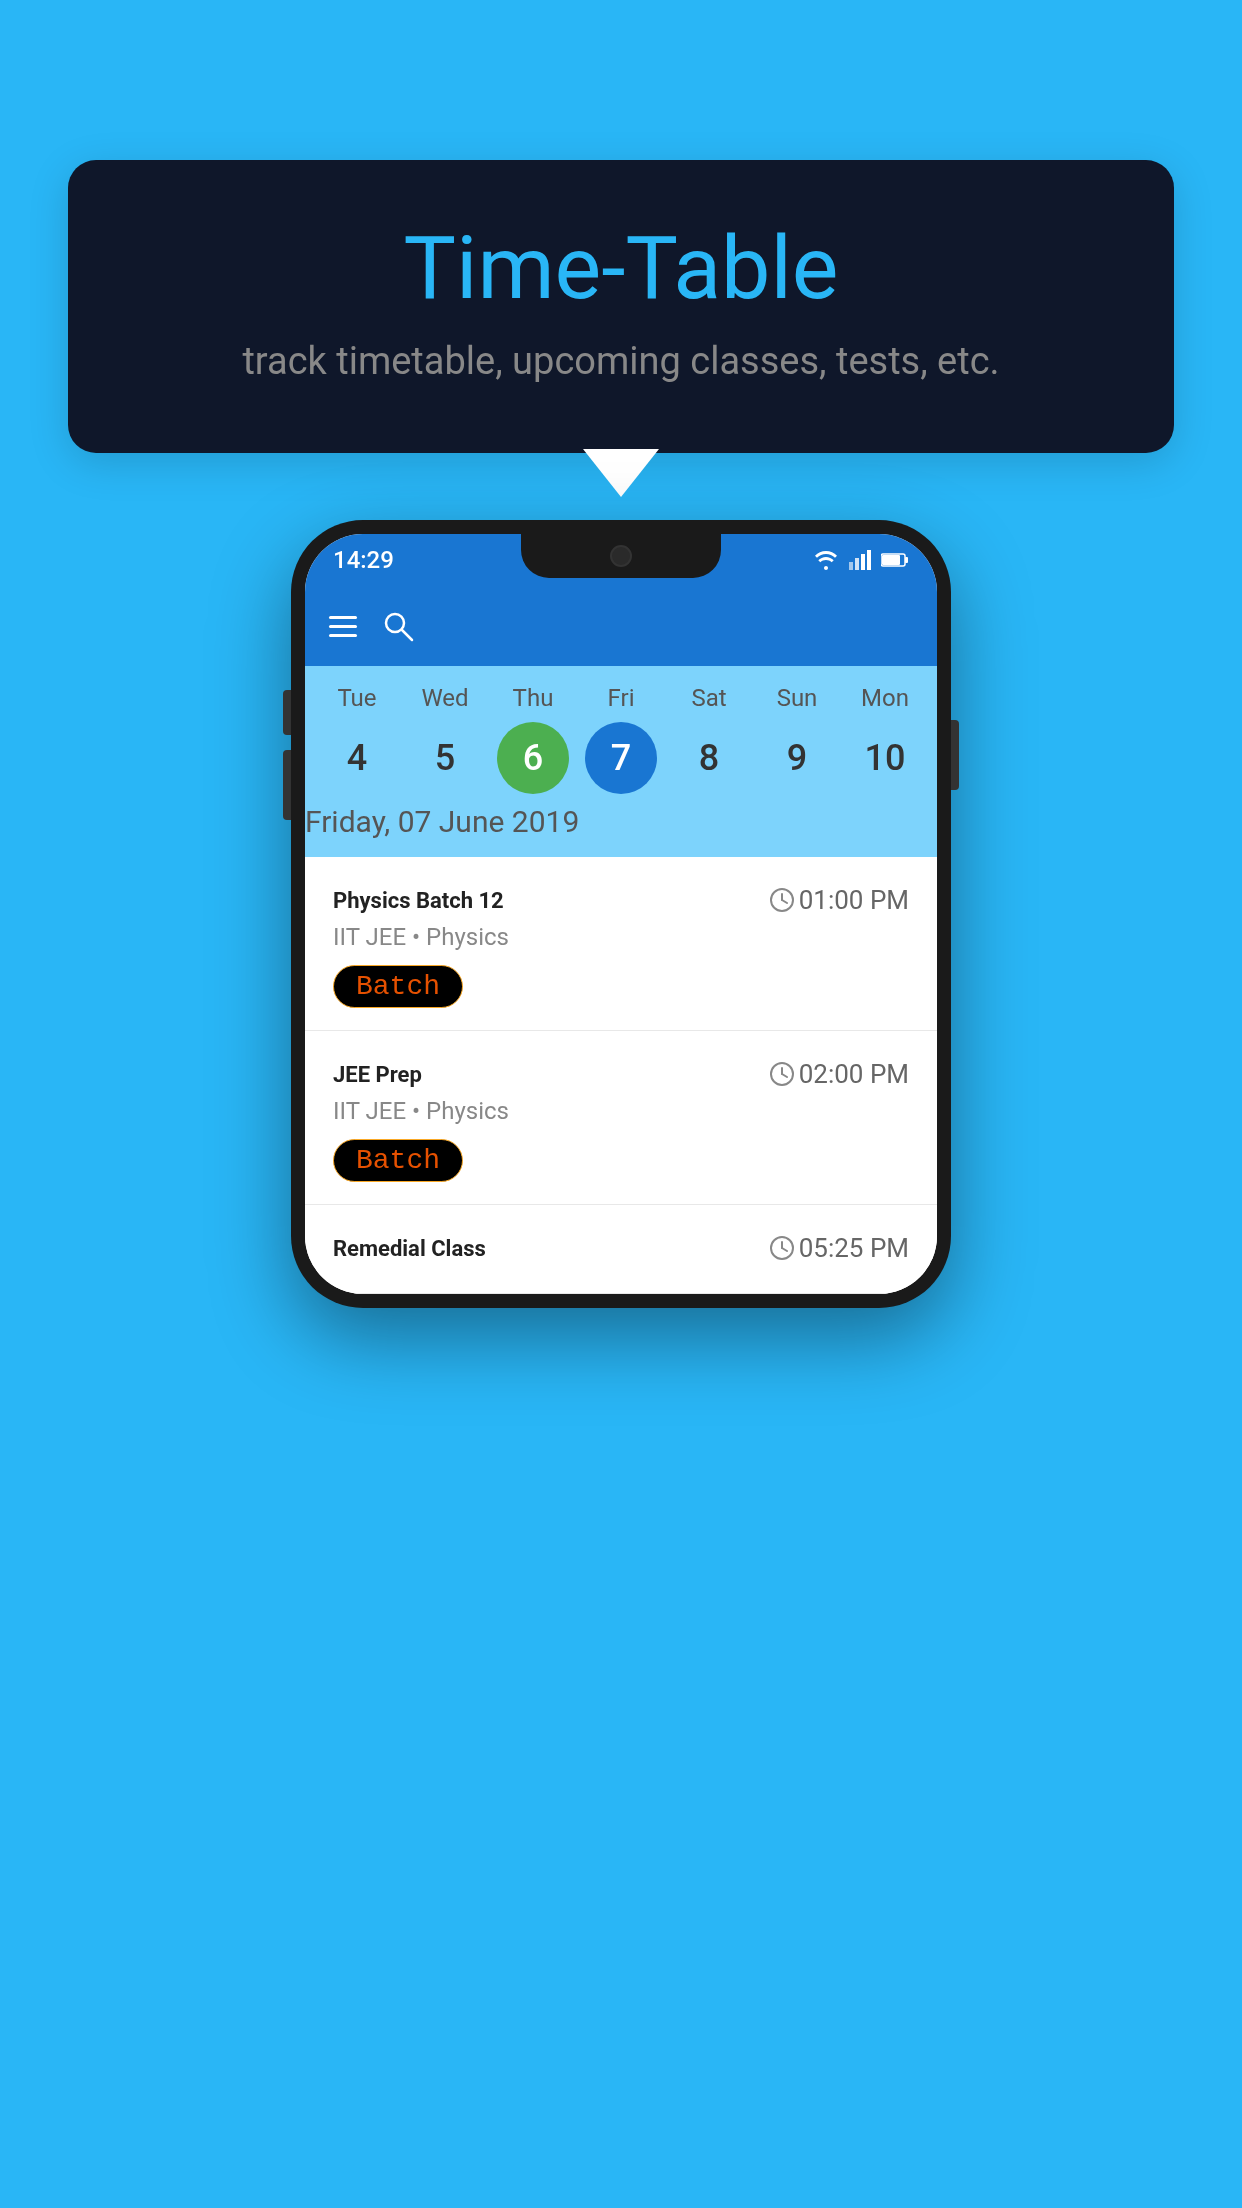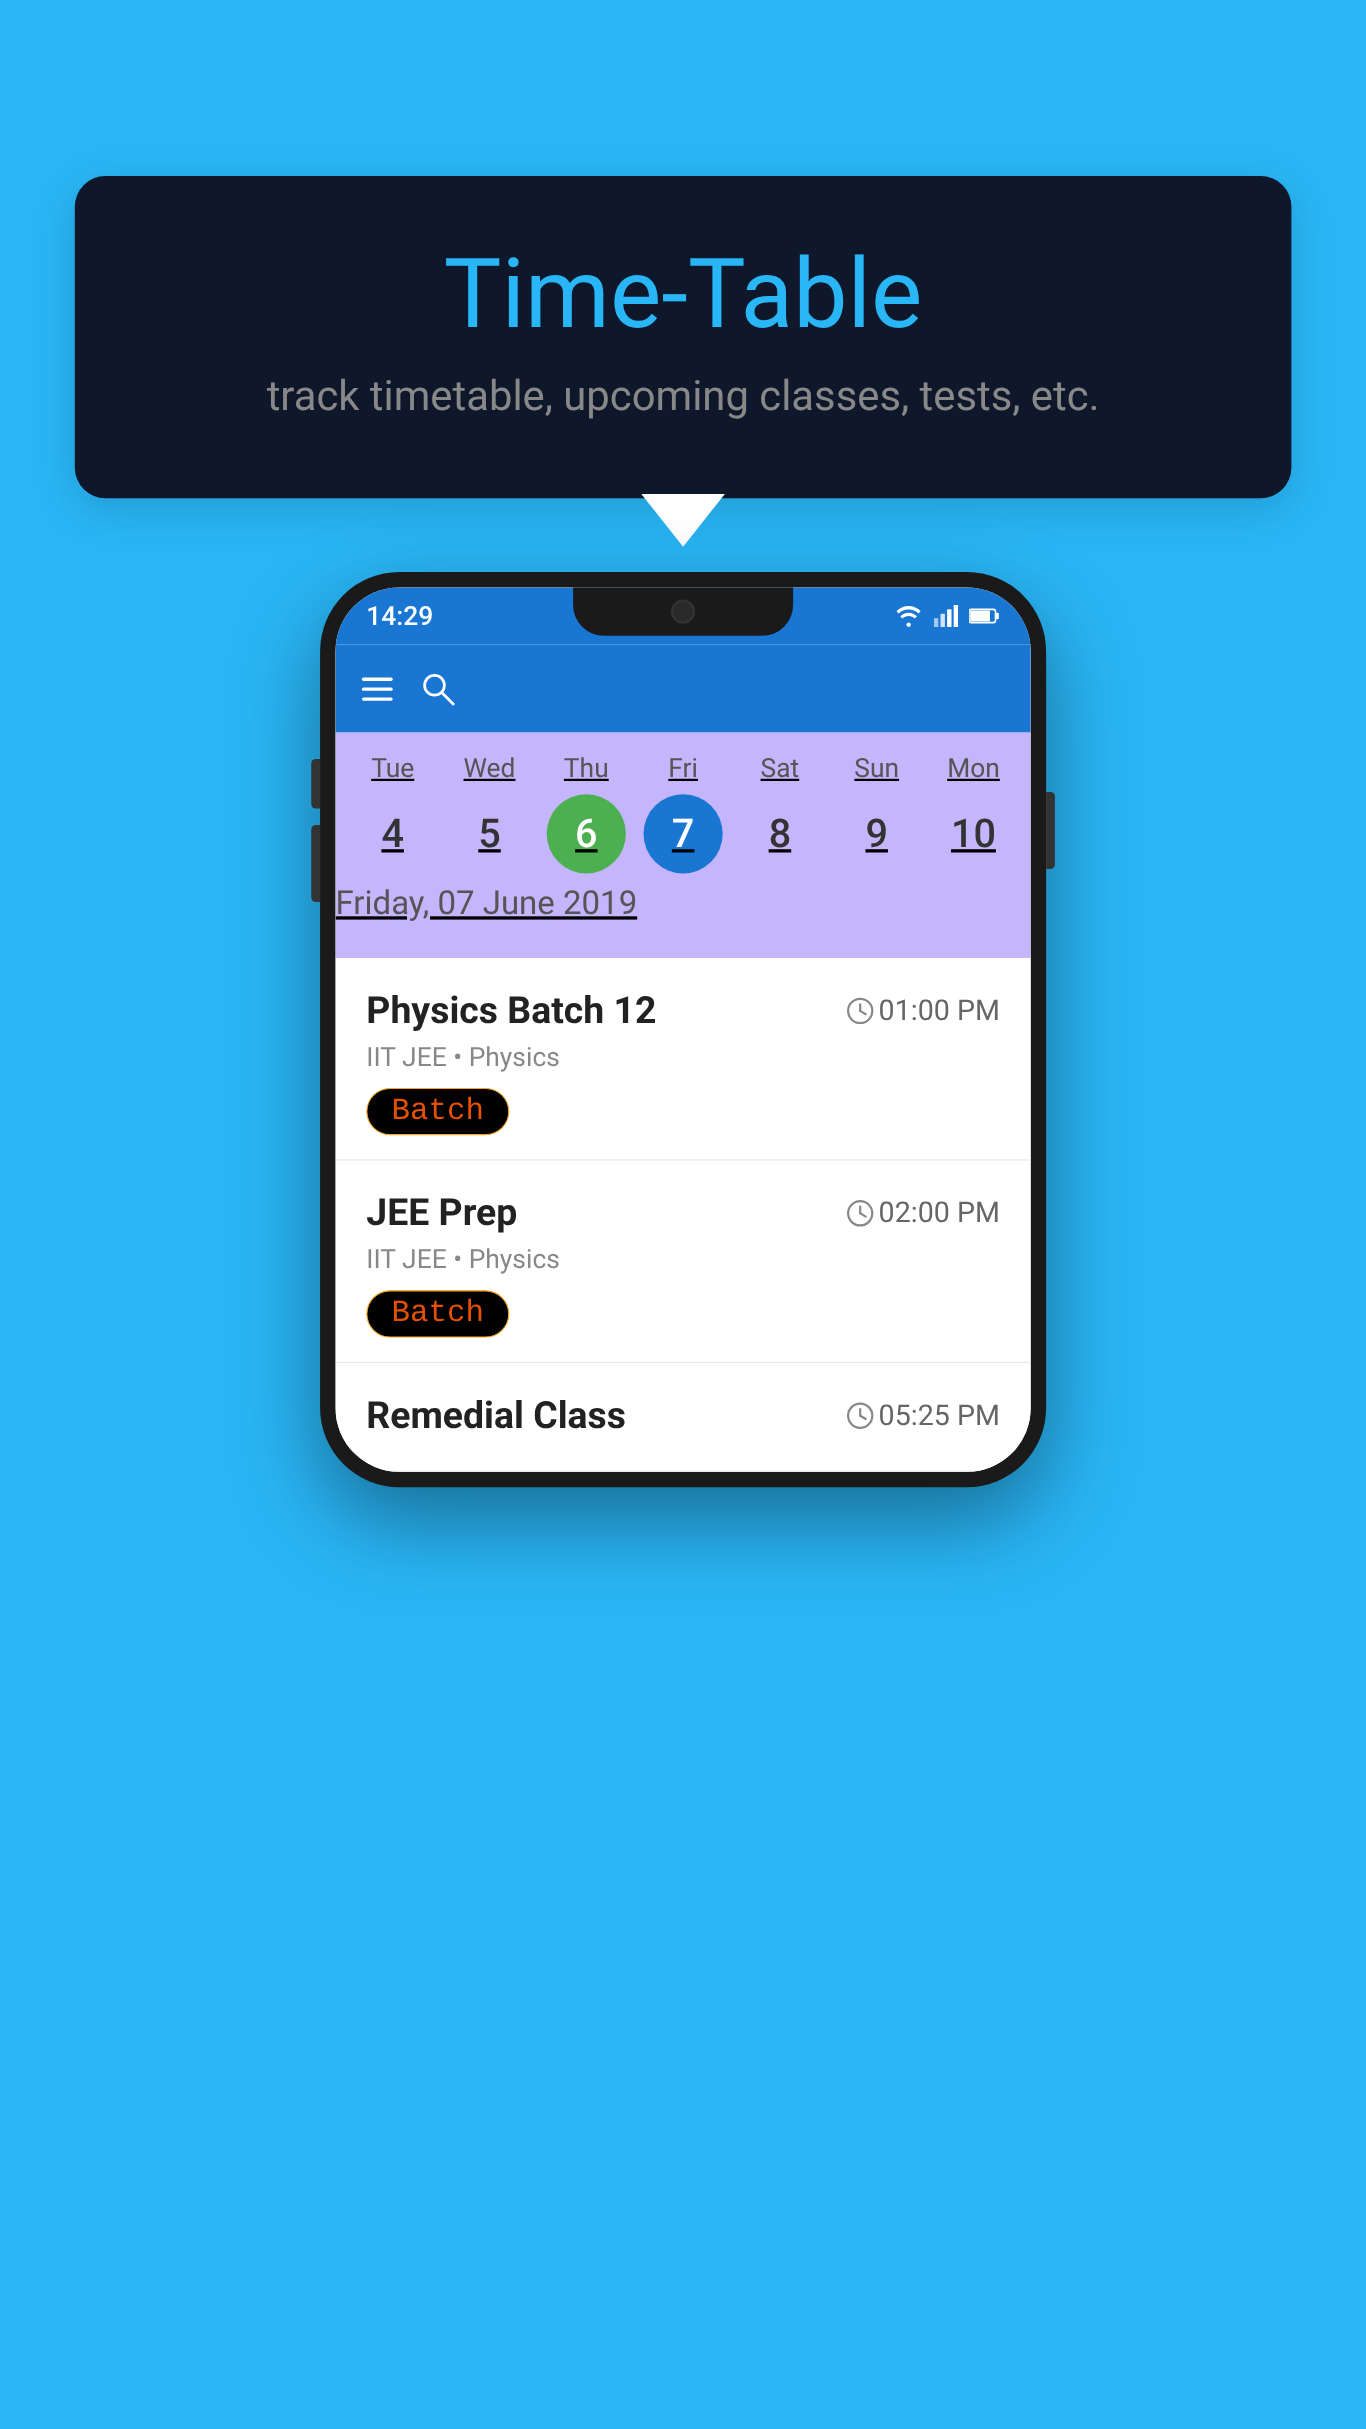--- a/index.html
+++ b/index.html
@@ -154,23 +154,22 @@
       flex: 1;
       color: #fff;
       font-size: 32px;
       font-weight: 500;
       text-align: center;
       margin-left: -52px;
     }
 
     
     .calendar-strip {
-      background: #c4b5fd;
-      padding: 18px 0 28px;
-      text-decoration: underline;
+      background: #7dd3fc;
+      padding: 18px 0 14px;
     }
 
     .day-headers {
       display: flex;
       justify-content: space-around;
       padding: 0 8px;
       margin-bottom: 10px;
     }
 
     .day-header {
@@ -228,21 +227,21 @@
     }
 
     .class-item-header {
       display: flex;
       justify-content: space-between;
       align-items: center;
       margin-bottom: 8px;
     }
 
     .class-name {
-      font-size: 34px;
+      font-size: 22px;
       font-weight: 700;
       color: #222;
     }
 
     .class-time {
       display: flex;
       align-items: center;
       gap: 4px;
       color: #666;
       font-size: 26px;

